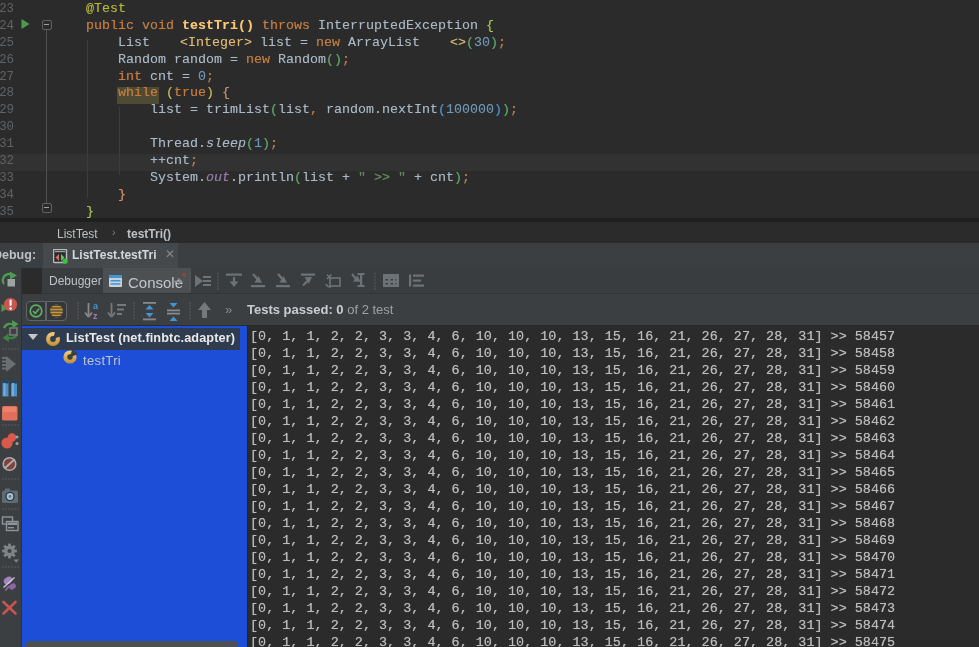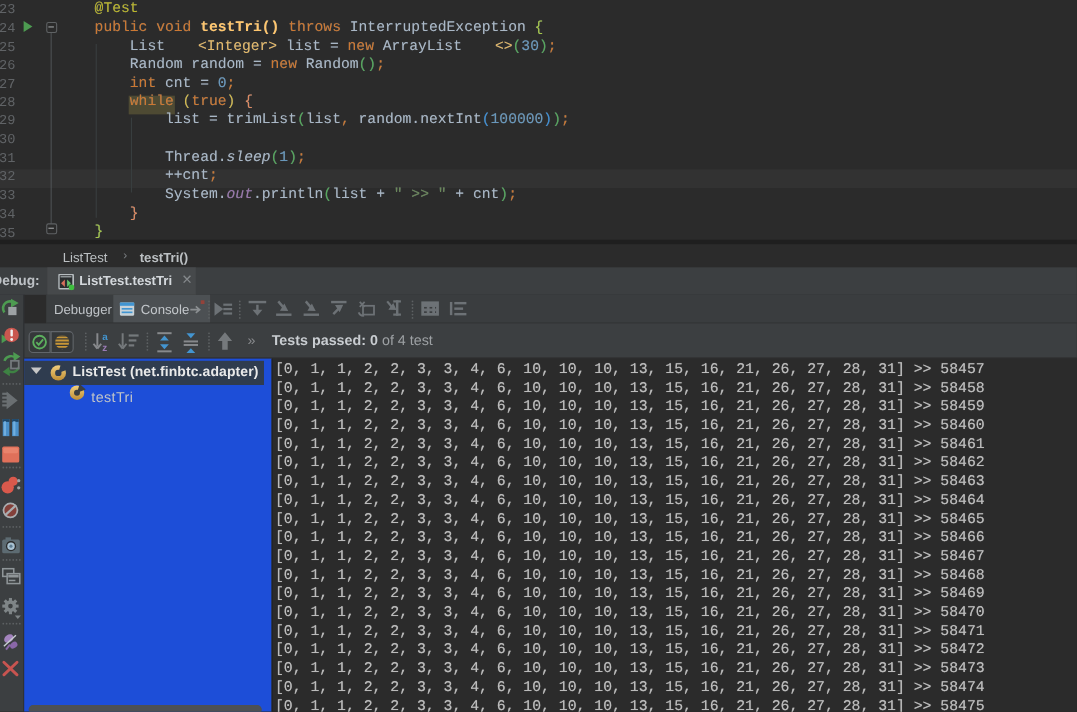--- a/index.html
+++ b/index.html
@@ -93,21 +93,21 @@
     <path d="M8 5 L8 12 L11.5 8.5 Z" fill="#63c56a"></path>
     <circle cx="12" cy="12.2" r="2.6" fill="#3fbf3f"></circle>
   </svg>
   <span class="abs" style="left:72px;top:5px;font-size:12px;font-weight:bold;color:#d4d8dc;">ListTest.testTri</span>
   <span class="abs" style="left:165px;top:4px;font-size:12px;color:#85898c;">✕</span>
 </div>
 
 <div class="abs ui" id="row1" style="left:22px;top:268px;width:957px;height:26px;background:#3a3d3f;border-bottom:1px solid #323537;box-sizing:border-box;margin-left:20px;">
   <span class="abs" style="left:7px;top:6px;font-size:12px;color:#bfc3c7;">Debugger</span>
   <div class="abs" style="left:61px;top:0;width:88px;height:25px;background:#4c5053;"></div>
-  <span class="abs" style="left:86px;top:6px;font-size:12px;color:#c3c7cb;">Console</span>
+  <span class="abs" style="left:86px;top:6px;font-size:15px;color:#c3c7cb;">Console</span>
   <svg width="400" height="26" viewBox="0 0 400 26" style="position:absolute;left:0;top:0;">
 
     <rect x="67" y="7" width="13" height="12" rx="1" fill="#c8d2d8"></rect>
     <rect x="67" y="7" width="13" height="3" fill="#4195d2"></rect>
     <rect x="68.6" y="12" width="9.8" height="1.5" fill="#4195d2"></rect>
     <rect x="68.6" y="15.2" width="9.8" height="1.5" fill="#4195d2"></rect>
 
     <path d="M131 13.5 h8 M136 10.5 l3.5 3 l-3.5 3" fill="none" stroke="#8b8f92" stroke-width="1.5"></path>
     <rect x="140.5" y="5" width="3.4" height="3.4" fill="#93423a"></rect>
 
@@ -177,21 +177,21 @@
       <rect x="367" y="6.5" width="2.2" height="12" stroke="none"></rect>
       <rect x="371" y="6.5" width="11" height="2.2" stroke="none"></rect>
       <rect x="371" y="11.5" width="8" height="2.2" stroke="none"></rect>
       <rect x="371" y="16.5" width="11" height="2.2" stroke="none"></rect>
     </g>
   </svg>
 </div>
 
 <div class="abs ui" id="row2" style="left:22px;top:294px;width:957px;height:32px;background:#3c3f41;border-bottom:1px solid #2a2a2a;box-sizing:border-box;">
   <span class="abs" style="left:203px;top:8px;font-size:13px;color:#87898c;">»</span>
-  <span class="abs" style="left:225px;top:8px;font-size:13px;font-weight:bold;color:#c9cdd1;">Tests passed: 0 <span style="font-weight:normal;color:#9da1a4;">of 4 test</span></span>
+  <span class="abs" style="left:225px;top:8px;font-size:13px;font-weight:bold;color:#c9cdd1;">Tests passed: 0 <span style="font-weight:normal;color:#9da1a4;">of 2 test</span></span>
   <div class="abs" style="left:4px;top:7px;width:20px;height:20px;background:#35383a;border:1px solid #61656a;border-radius:4px 0 0 4px;box-sizing:border-box;"></div>
   <div class="abs" style="left:24px;top:7px;width:21px;height:20px;background:#35383a;border:1px solid #61656a;border-radius:0 4px 4px 0;box-sizing:border-box;"></div>
   <svg width="230" height="32" viewBox="0 0 230 32" style="position:absolute;left:0;top:0;">
 
     <circle cx="14" cy="17" r="5.8" fill="none" stroke="#5caf5e" stroke-width="1.7"></circle>
     <path d="M11 17 l2.2 2.5 l4 -5" fill="none" stroke="#5caf5e" stroke-width="1.7"></path>
 
     <circle cx="34.5" cy="17" r="6.4" fill="#c99737"></circle>
     <g stroke="#35383a" stroke-width="1.1">
       <line x1="28.5" y1="14" x2="40.5" y2="14"></line>

